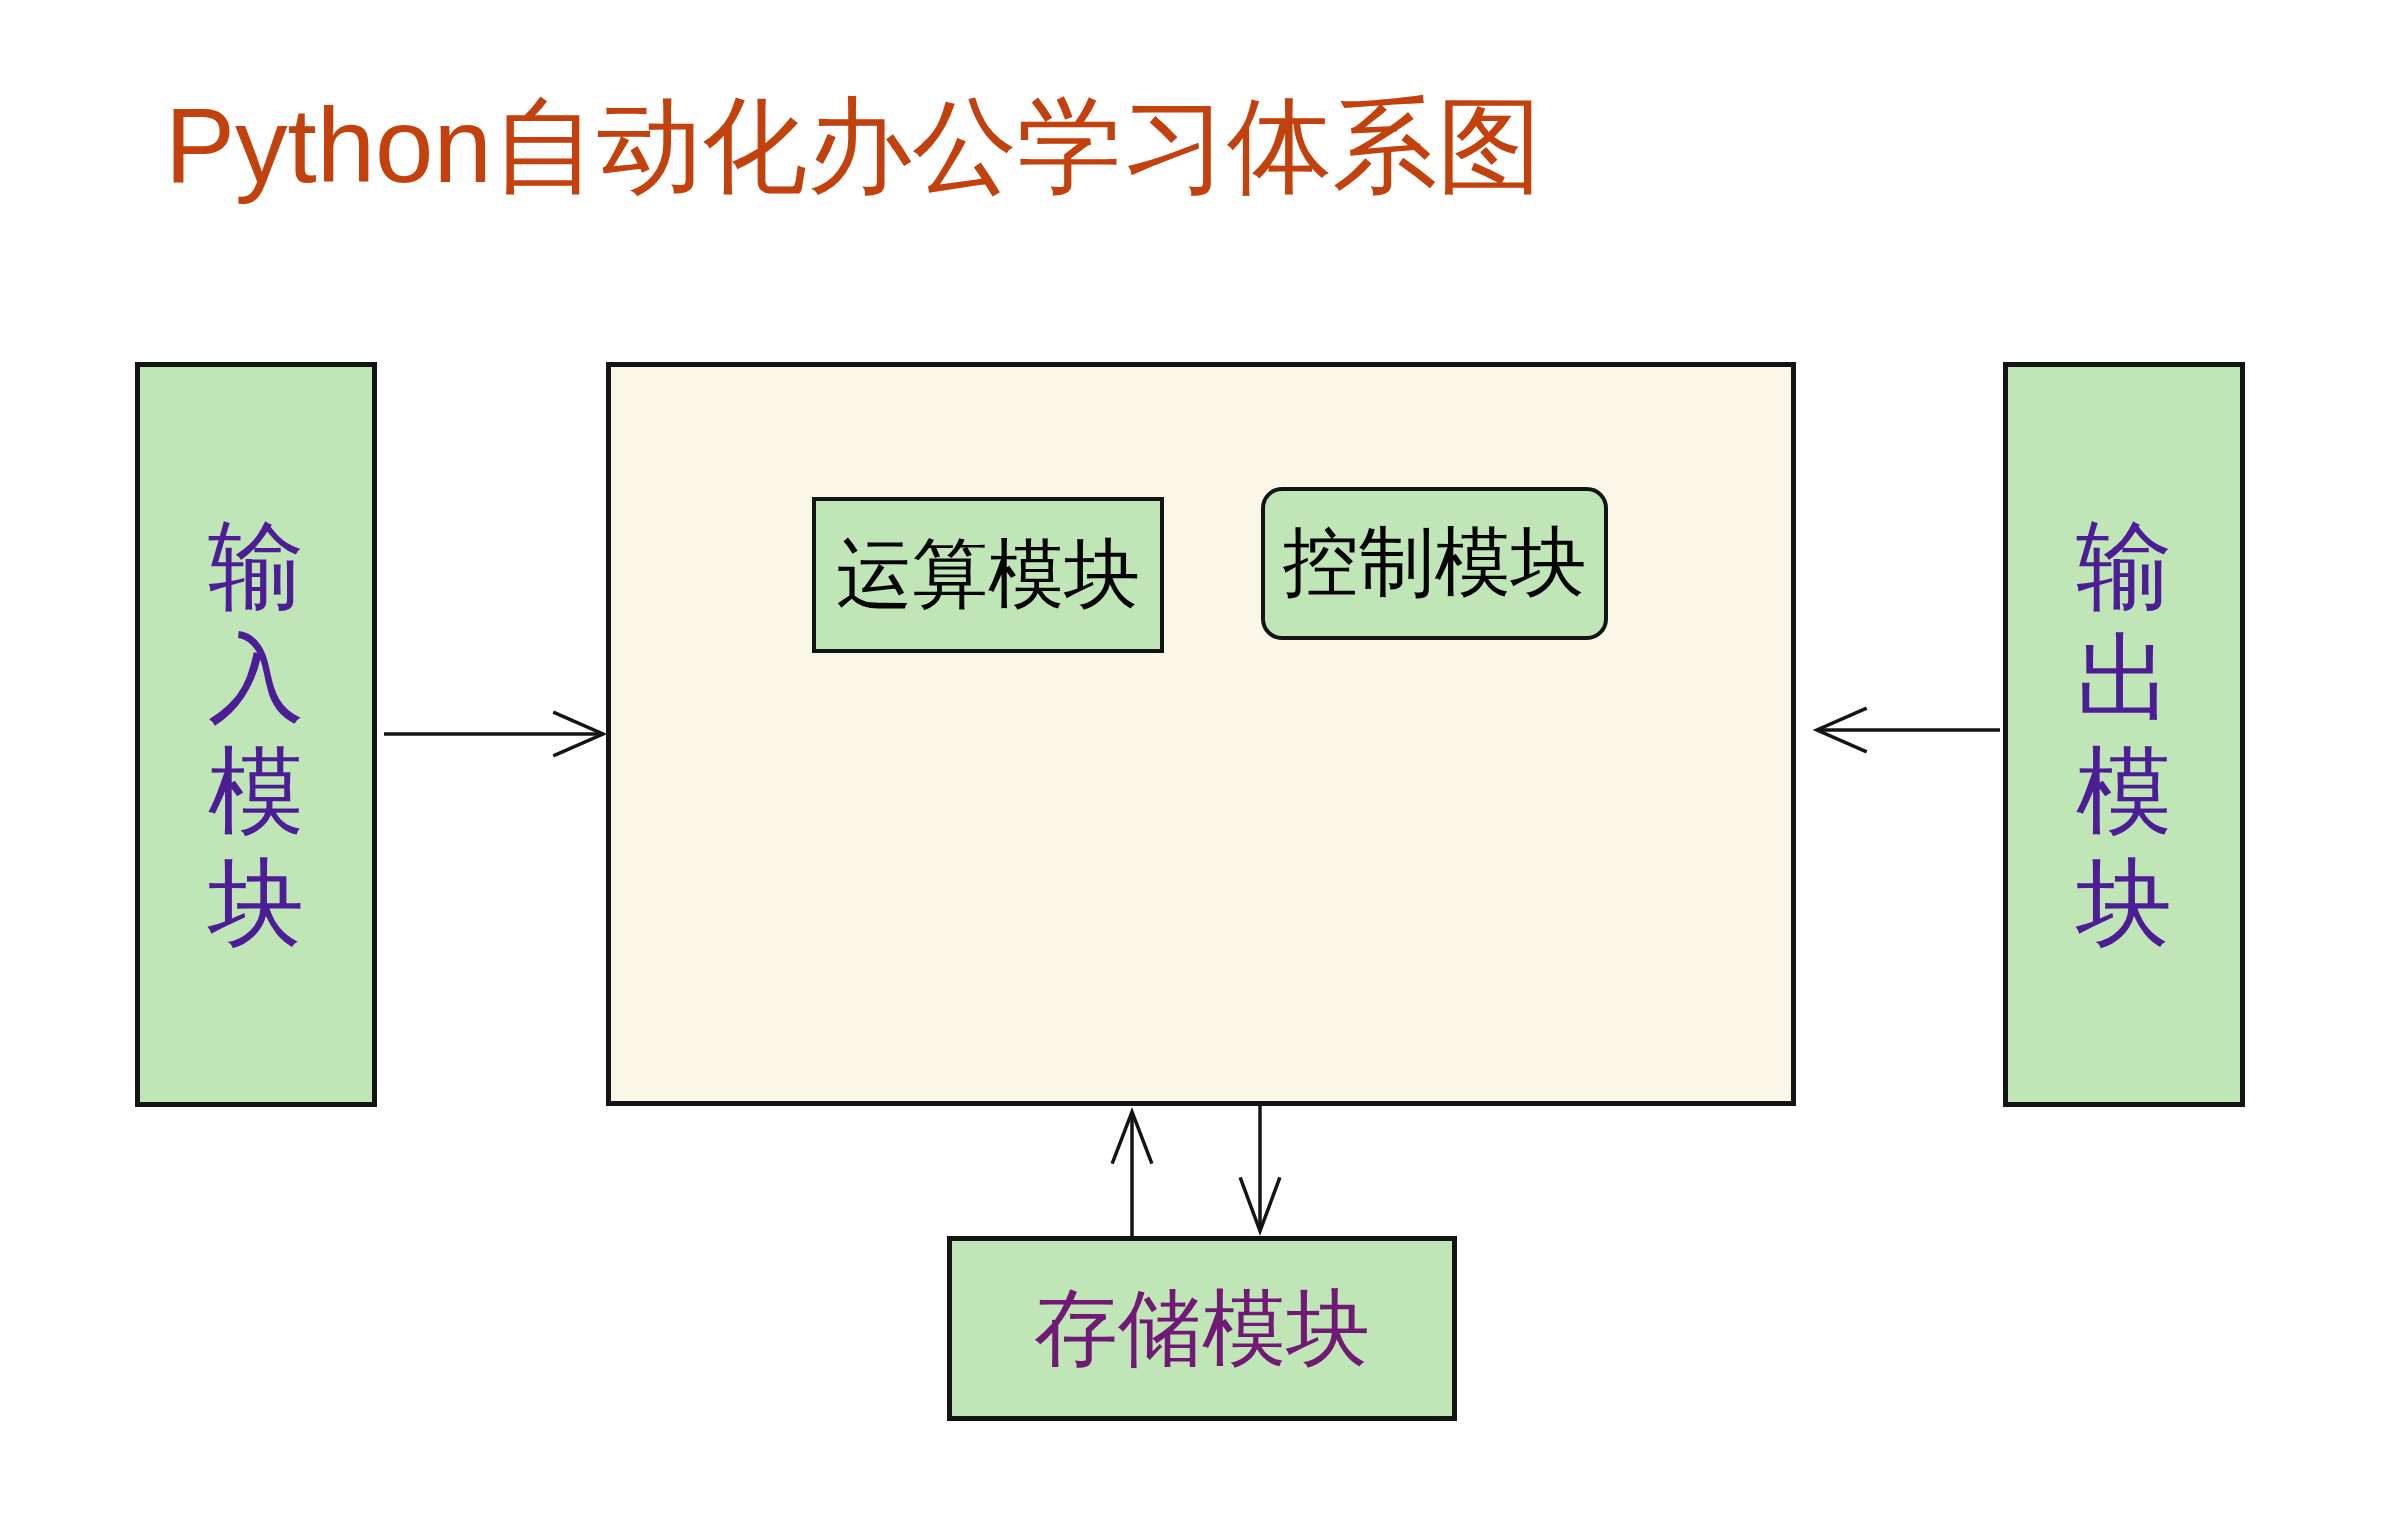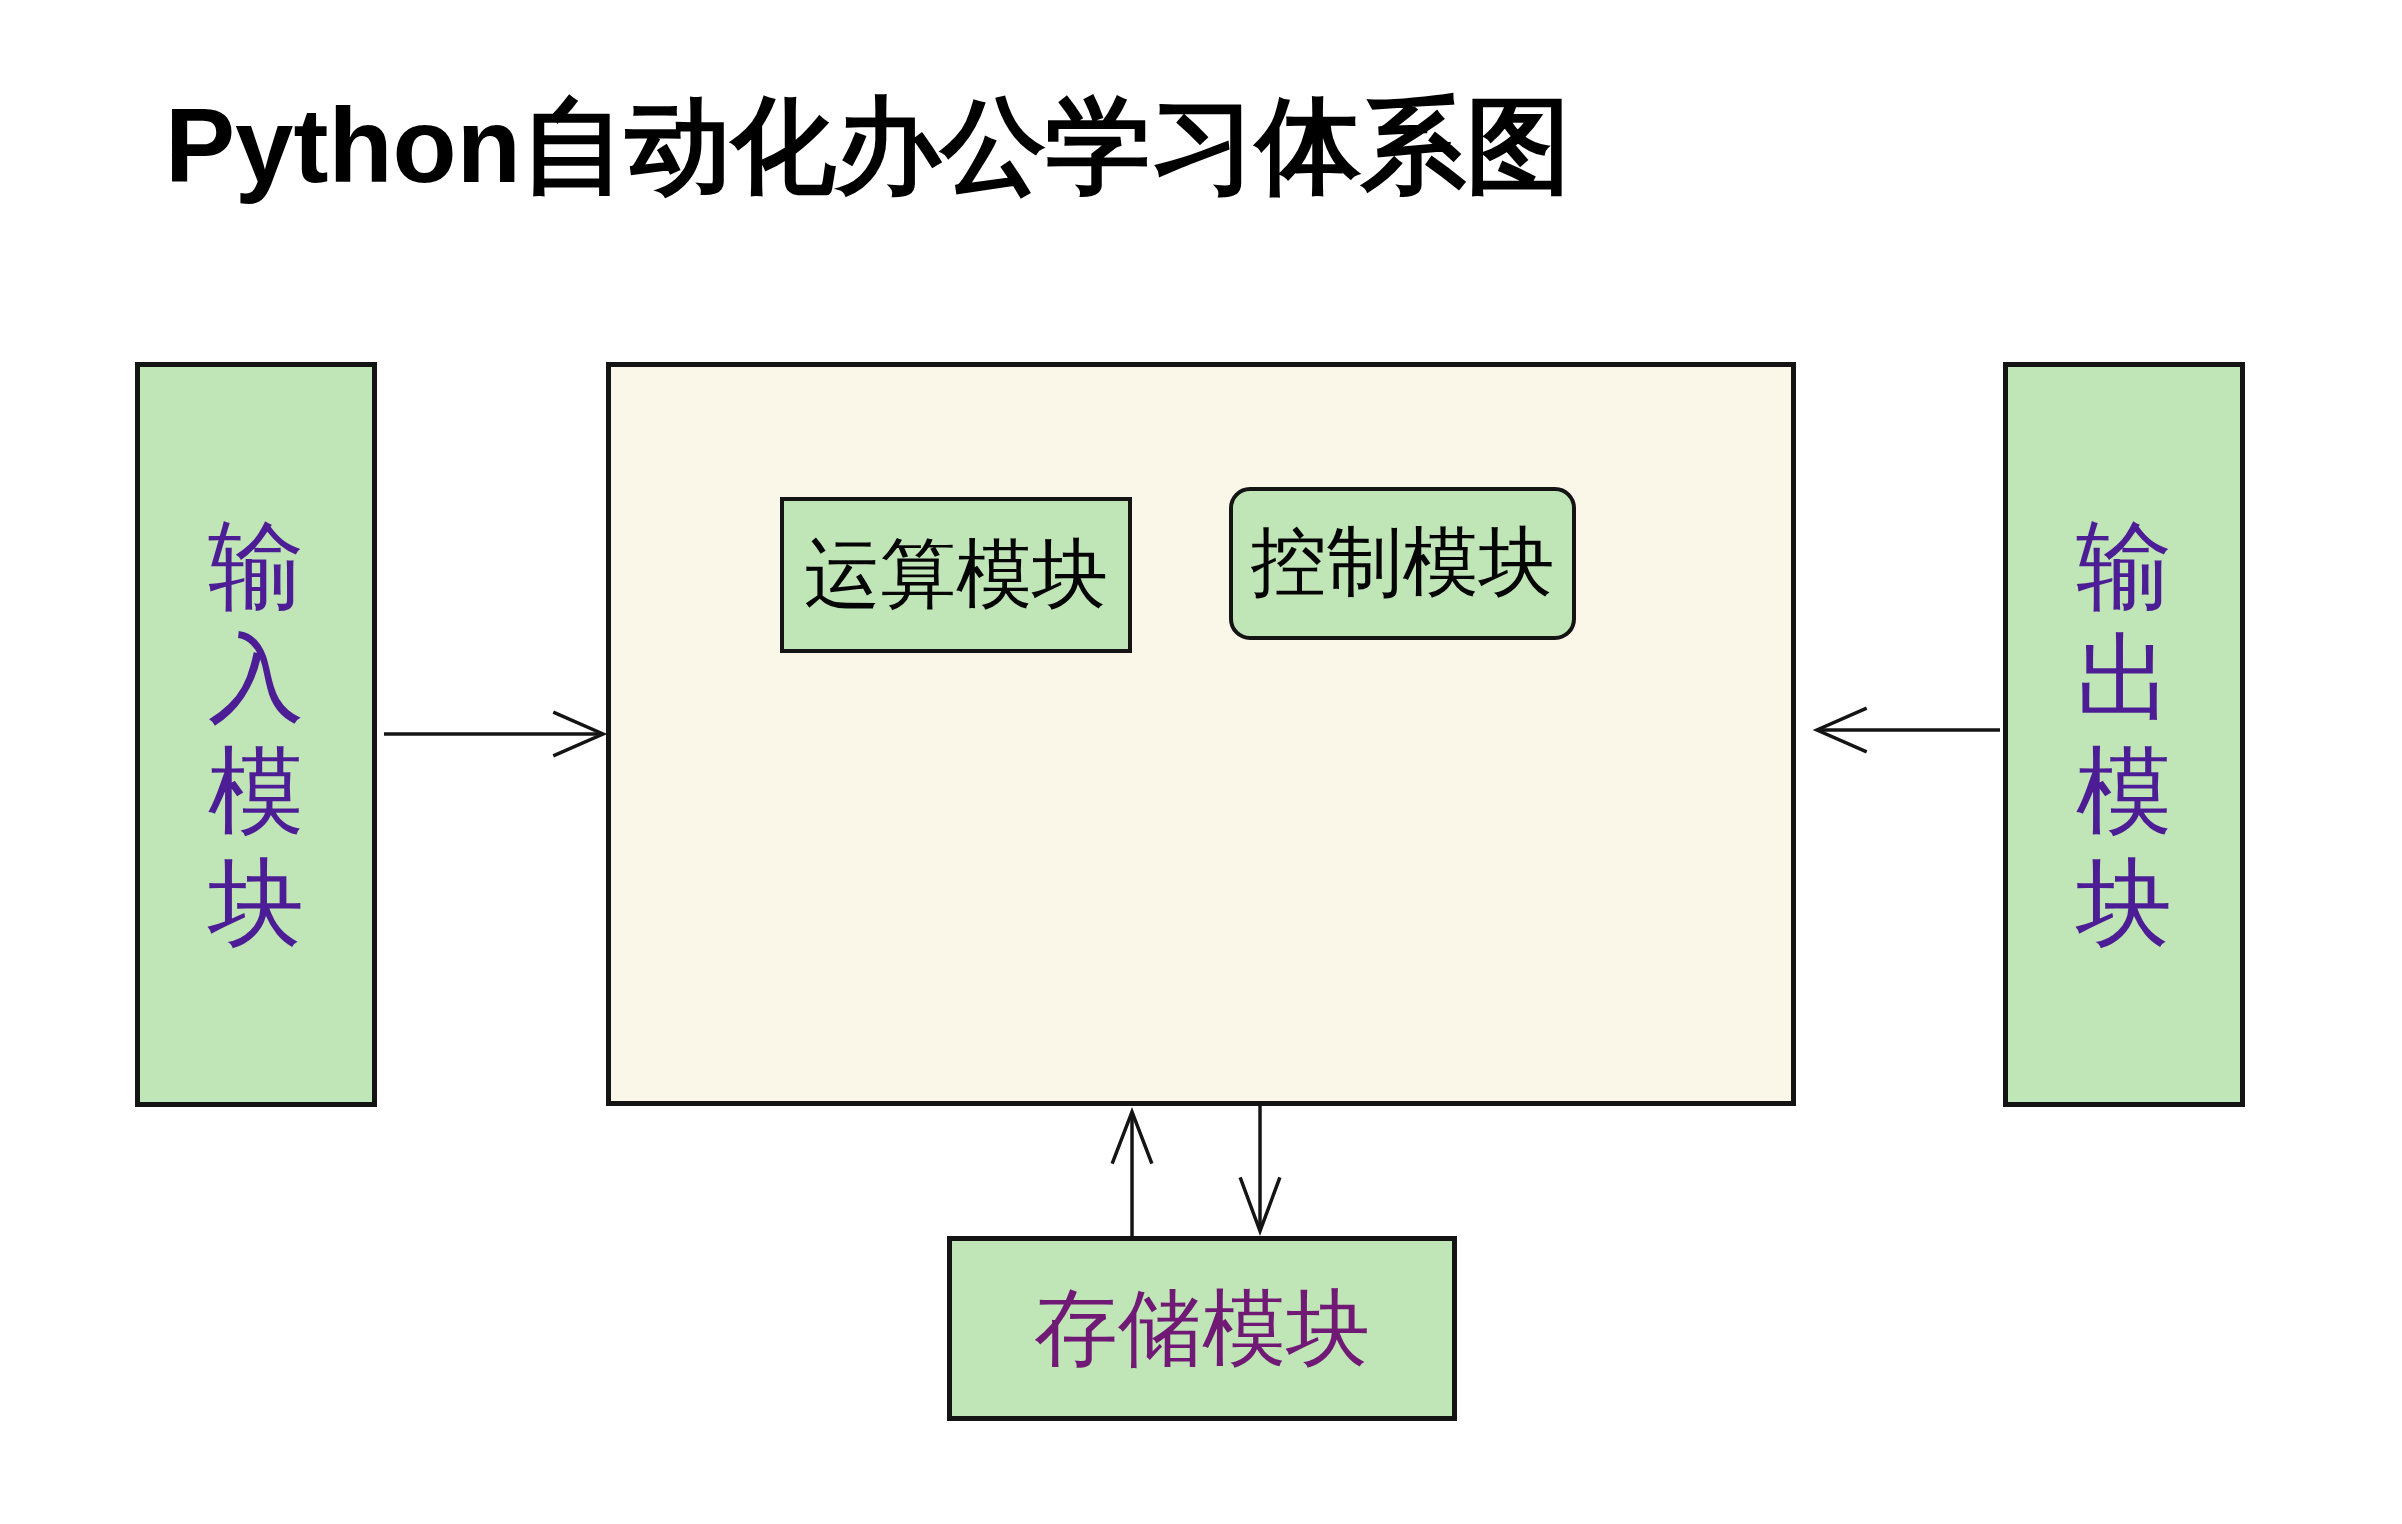--- a/index.html
+++ b/index.html
@@ -19,23 +19,23 @@
     height: 1524px;
     background: #ffffff;
     overflow: hidden;
   }
   .title {
     position: absolute;
     left: 165px;
     top: 88px;
     font-size: 105px;
     line-height: 1.1;
-    font-weight: 700;
+    font-weight: 400;
     white-space: nowrap;
-    color: #000000;
+    color: #c2410c;
   }
   
   .vmodule {
     position: absolute;
     top: 362px;
     height: 735px;
     width: 232px;
     background: #c0e6b8;
     border: 5px solid #141414;
     display: flex;
@@ -65,20 +65,21 @@
   .submodule {
     position: absolute;
     background: #c0e6b8;
     border: 4px solid #141414;
     display: flex;
     align-items: center;
     justify-content: center;
     font-size: 76px;
     white-space: nowrap;
     color: #050505;
+    margin-left: 32px;
   }
   .submodule.compute { left: 169px; top: 130px; width: 344px; height: 148px; }
   .submodule.control { left: 618px; top: 120px; width: 339px; height: 145px; border-radius: 21px; }
   
   .storage {
     position: absolute;
     left: 947px;
     top: 1236px;
     width: 500px;
     height: 175px;

